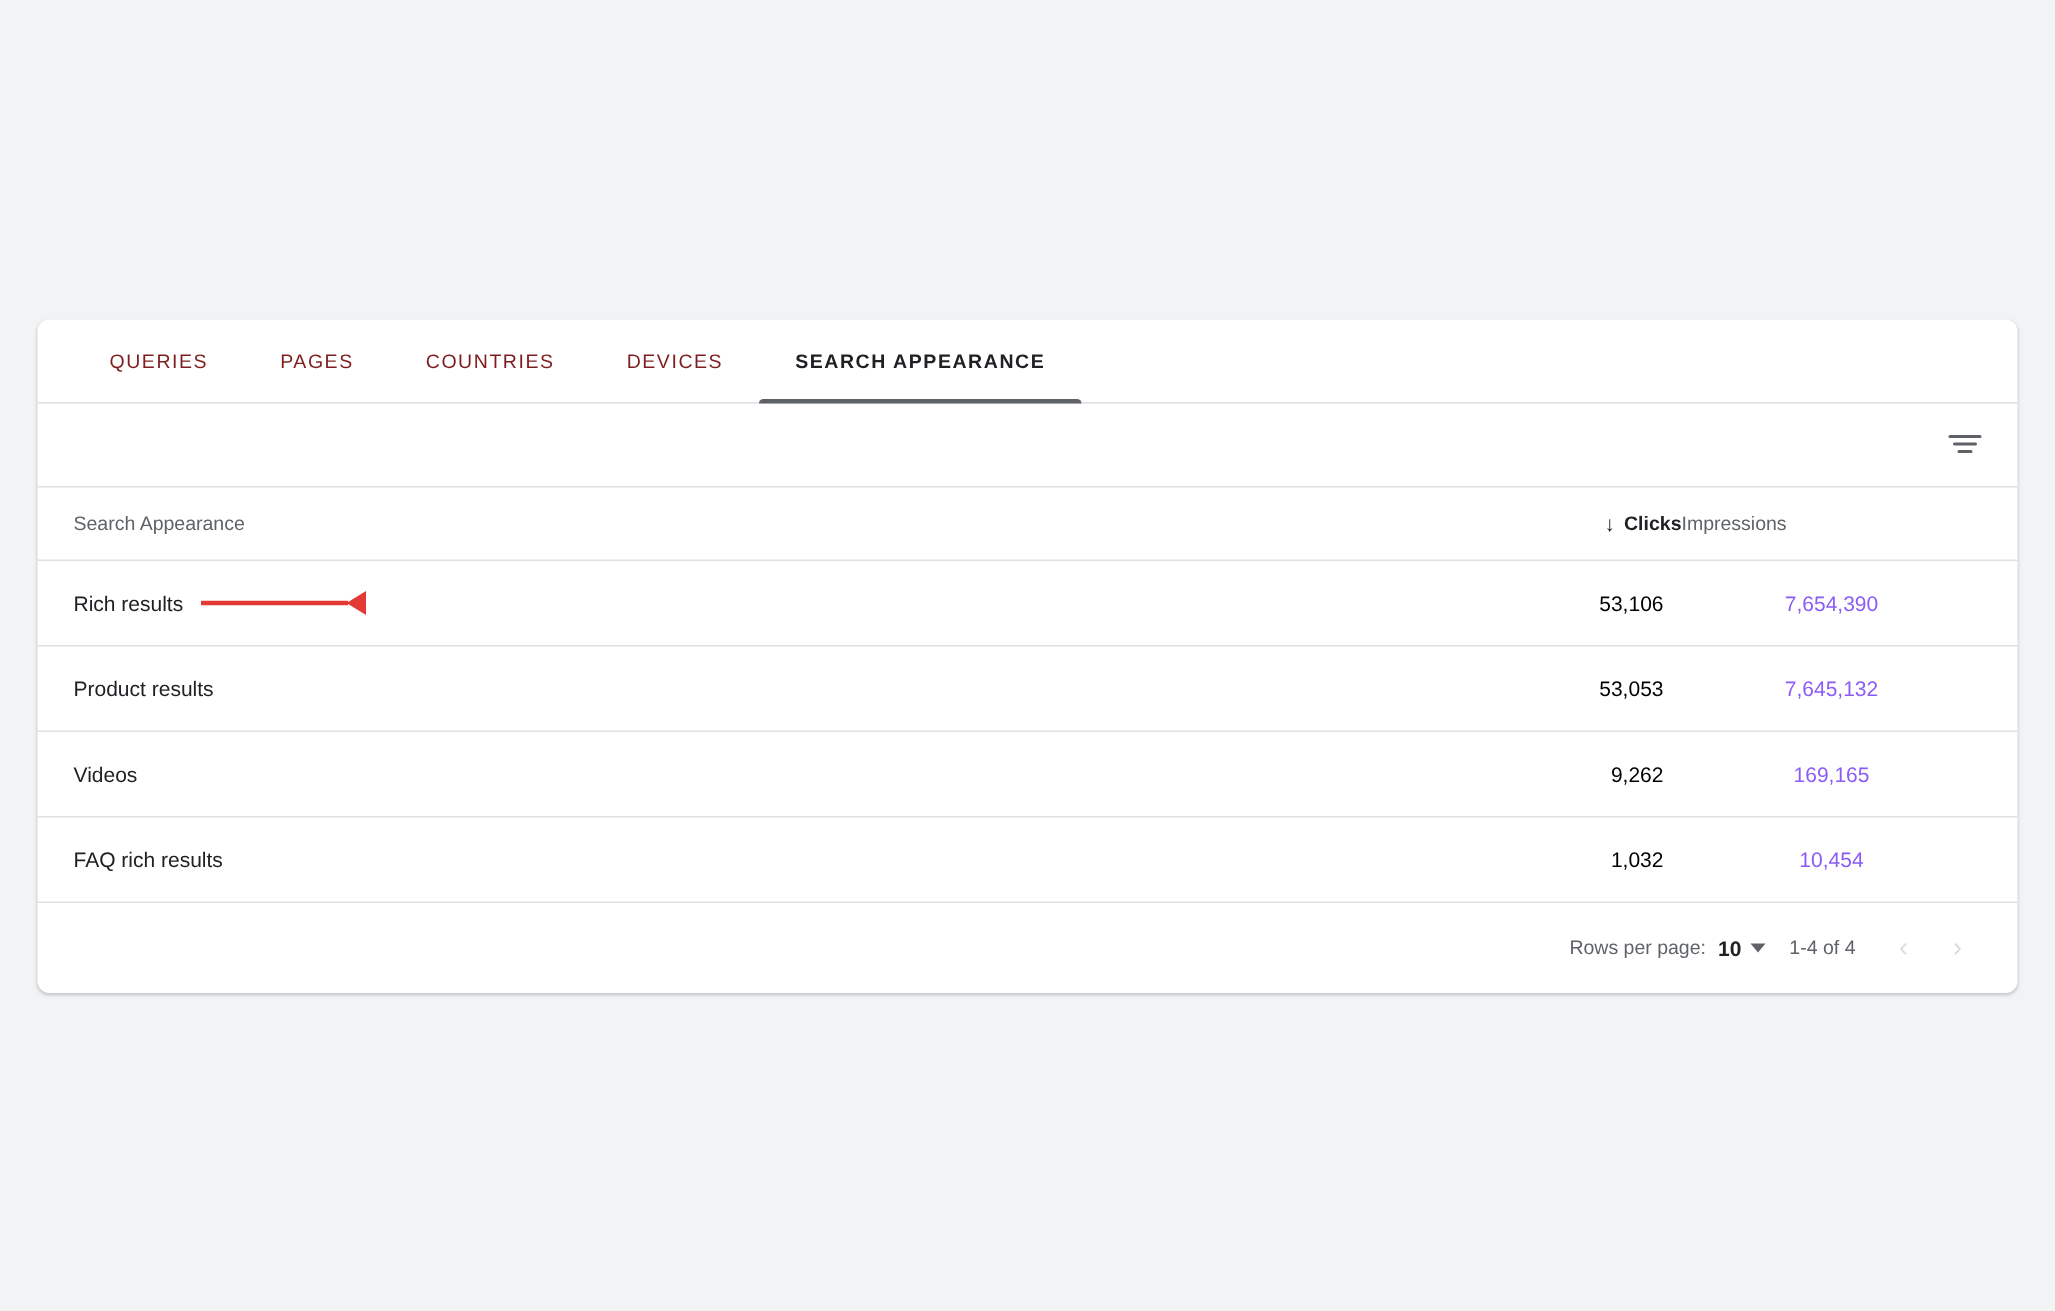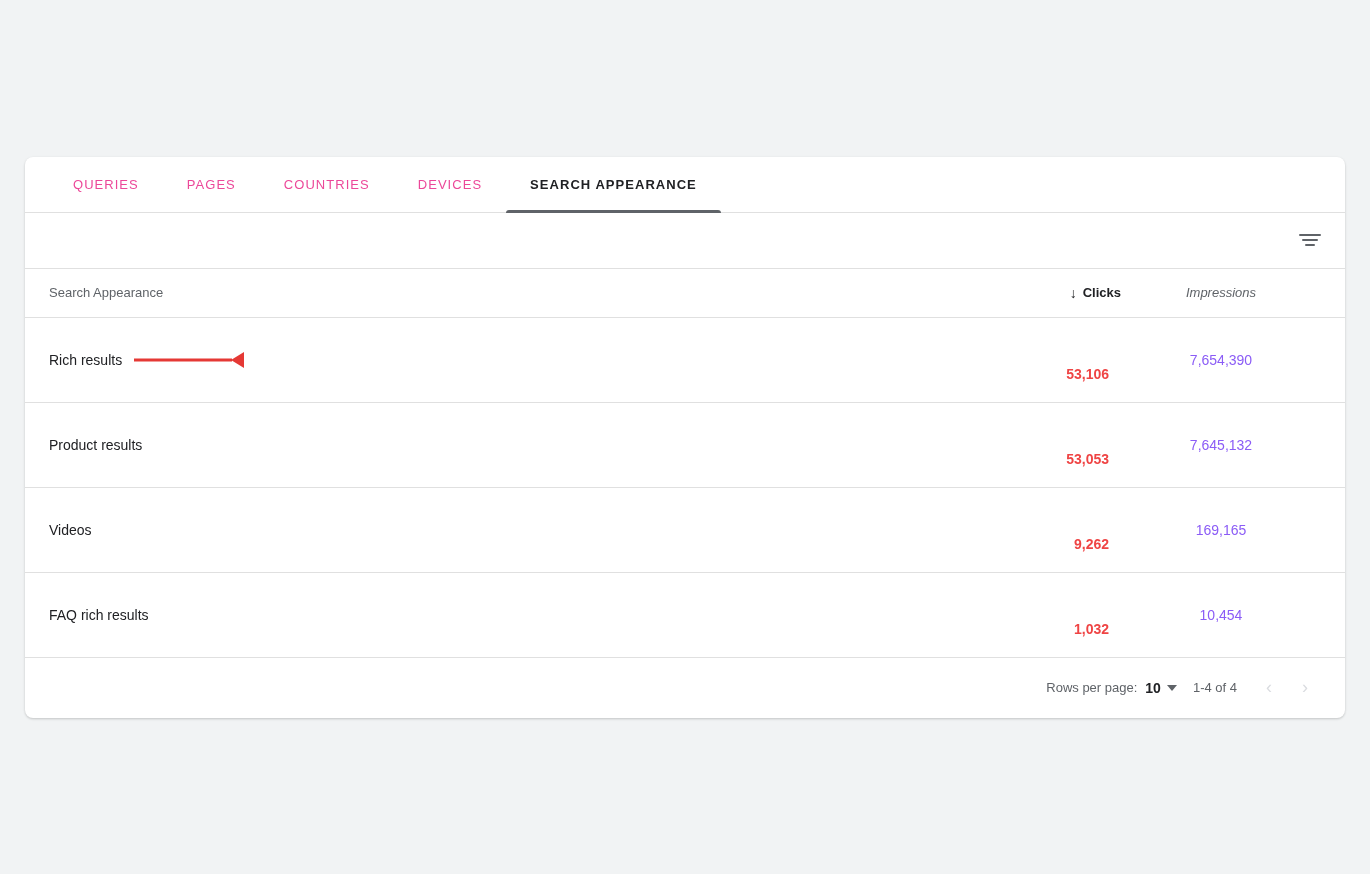--- a/index.html
+++ b/index.html
@@ -31,21 +31,21 @@
       display: flex;
       align-items: center;
       border-bottom: 1px solid #e0e0e0;
       padding: 0 24px;
     }
 
     .tab {
       padding: 20px 24px;
       font-size: 13px;
       font-weight: 500;
-      color: #ec4899;
+      color: #7f1d1d;
       letter-spacing: 0.08em;
       cursor: pointer;
       text-transform: uppercase;
       position: relative;
       white-space: nowrap;
       text-decoration: none;
     }
 
     .tab.active {
       color: #202124;
@@ -132,25 +132,24 @@
       justify-content: flex-end;
       gap: 6px;
     }
 
     .col-clicks .sort-arrow {
       font-size: 14px;
       color: #202124;
     }
 
     .col-impressions {
-      text-align: center;
-      font-size: 13px;
-      color: #5f6368;
-      font-weight: 400;
-      font-style: italic;
+      text-align: left;
+      font-size: 13px;
+      color: #5f6368;
+      font-weight: 400;
     }
 
     
     .table-row {
       display: grid;
       grid-template-columns: 1fr 200px 200px;
       padding: 20px 24px;
       border-bottom: 1px solid #e0e0e0;
       align-items: center;
       gap: 12px;
@@ -165,23 +164,22 @@
       color: #202124;
       font-weight: 400;
       display: flex;
       align-items: center;
       gap: 12px;
     }
 
     .row-clicks {
       text-align: right;
       font-size: 14px;
-      color: #ef4444;
-      font-weight: 700;
-      margin-top: 28px;
+      color: #000000;
+      font-weight: 400;
     }
 
     .row-impressions {
       text-align: center;
       font-size: 14px;
       color: #8b5cf6;
       font-weight: 400;
     }
 
     .red-arrow {

